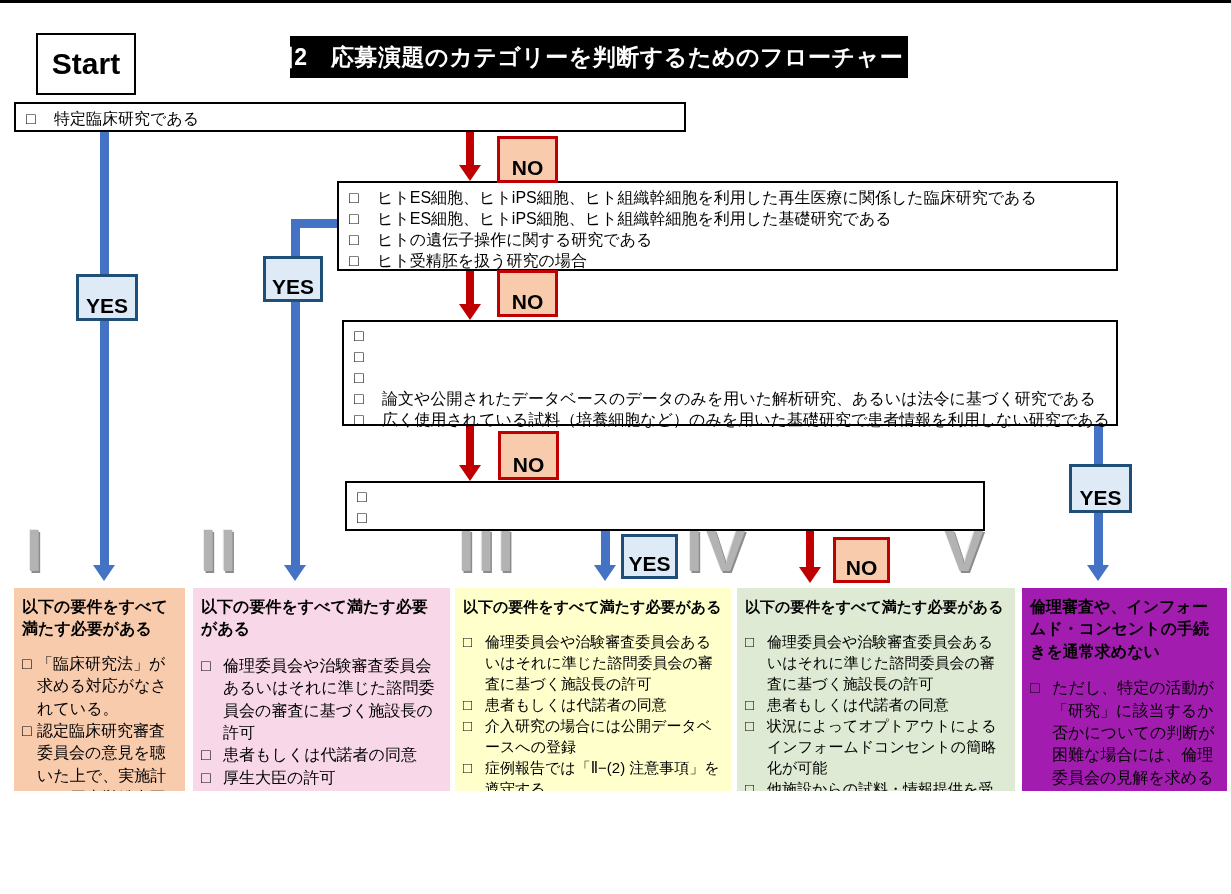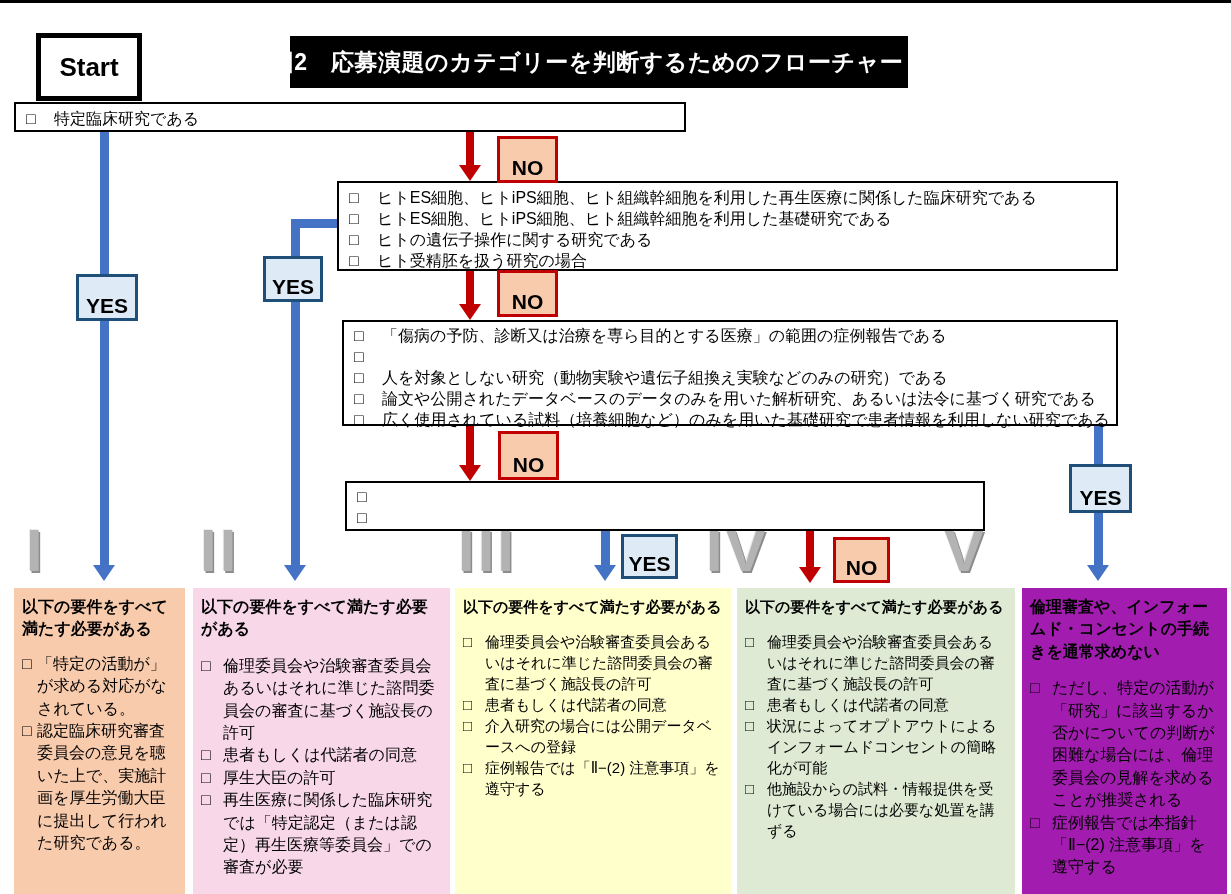--- a/index.html
+++ b/index.html
@@ -4,26 +4,26 @@
 <style>
   html,body{margin:0;padding:0;background:#fff;}
   .canvas{
     position:relative; width:1231px; height:894px; background:#fff;
     border-top:3px solid #000; overflow:hidden;
     font-family:"Liberation Sans","DejaVu Sans",sans-serif; color:#000;
   }
   
   .start-box{
     position:absolute; left:36px; top:30px; width:96px; height:58px;
-    border:5px solid #000000; background:#fff; display:flex; align-items:center; justify-content:center;
-    font-size:26px; font-weight:bold;
+    border:2px solid #000000; background:#fff; display:flex; align-items:center; justify-content:center;
+    font-size:30px; font-weight:bold;
   }
   
   .title-banner{
-    position:absolute; left:290px; top:33px; width:618px; height:52px;
+    position:absolute; left:290px; top:33px; width:618px; height:42px;
     background:#000; color:#fff; display:flex; align-items:center; justify-content:center;
     font-size:23px; font-weight:bold; letter-spacing:0.5px; white-space:nowrap;
   }
   
   .qbox{
     position:absolute; background:#fff; border:2px solid #000; box-sizing:border-box;
     font-size:16px; line-height:21px; padding:3px 10px; z-index:2;
   }
   .q1{left:14px; top:99px; width:672px; height:30px; padding-top:4px;}
   .q2{left:337px; top:178px; width:781px; height:90px; padding-top:4px;}
@@ -40,24 +40,24 @@
   .lab{
     position:absolute; box-sizing:border-box; display:flex; align-items:flex-end; justify-content:center;
     font-size:21px; font-weight:bold; z-index:5; border-style:solid; border-width:3px;
   }
   
   .numeral{
     position:absolute; top:518px; font-size:60px; font-weight:bold; line-height:60px;
     color:#b3b3b3; letter-spacing:3px; z-index:1;
     text-shadow:1.5px 1.5px 0 #8c8c8c, -1px -1px 0 #ececec;
   }
-  .num-1{left:26px;} .num-2{left:200px;} .num-3{left:458px;} .num-4{left:706px;} .num-5{left:944px;}
+  .num-1{left:26px;} .num-2{left:200px;} .num-3{left:458px;} .num-4{left:686px;} .num-5{left:944px;}
   
   .res{
-    position:absolute; top:585px; height:306px; box-sizing:border-box; padding:8px 8px; z-index:2;
+    position:absolute; top:585px; height:203px; box-sizing:border-box; padding:8px 8px; z-index:2;
     line-height:1.4; overflow:hidden;
   }
   .res-header{font-weight:bold; margin-bottom:14px;}
   .res-item{display:flex;}
   .res-item .chk{flex:0 0 22px;}
   .box-i  {left:14px;   width:171px; font-size:16px;}
   .box-ii {left:193px;  width:257px; font-size:16px;}
   .box-iii{left:455px;  width:276px; font-size:15px;}
   .box-iv {left:737px;  width:278px; font-size:15px;}
   .box-v  {left:1022px; width:205px; font-size:16px;}
@@ -104,30 +104,28 @@
       <div class="q-item">
         <span class="chk">□</span>
         <span>ヒト受精胚を扱う研究の場合</span>
       </div>
     </div>
 
   <div class="qbox q3">
 
       <div class="q-item">
         <span class="chk">□</span>
-        <span>「傷病の予防、診断又は治療を専ら目的とする医療」の範囲の症例報告である</span>
-      </div>
-
-      <div class="q-item">
-        <span class="chk">□</span>
-      </div>
-
-      <div class="q-item">
-        <span class="chk">□</span>
-        <span>人を対象としない研究（動物実験や遺伝子組換え実験などのみの研究）である</span>
+      </div>
+
+      <div class="q-item">
+        <span class="chk">□</span>
+      </div>
+
+      <div class="q-item">
+        <span class="chk">□</span>
       </div>
 
       <div class="q-item">
         <span class="chk">□</span>
         <span>論文や公開されたデータベースのデータのみを用いた解析研究、あるいは法令に基づく研究である</span>
       </div>
 
       <div class="q-item">
         <span class="chk">□</span>
         <span>広く使用されている試料（培養細胞など）のみを用いた基礎研究で患者情報を利用しない研究である</span>
@@ -199,21 +197,21 @@
   <div class="numeral num-3">III</div>
   <div class="numeral num-4">IV</div>
   <div class="numeral num-5">V</div>
 
   <div class="res box-i" style="background-color: rgb(248, 203, 173);">
     <div class="res-header">以下の要件をすべて満たす必要がある</div>
     <div class="res-items">
 
         <div class="res-item">
           <span class="chk">□</span>
-          <span>「特定の活動が」が求める対応がなされている。</span>
+          <span>「臨床研究法」が求める対応がなされている。</span>
         </div>
 
         <div class="res-item">
           <span class="chk">□</span>
           <span>認定臨床研究審査委員会の意見を聴いた上で、実施計画を厚生労働大臣に提出して行われた研究である。</span>
         </div>
       </div>
   </div>
 
   <div class="res box-ii" style="background-color: rgb(248, 215, 232);">

